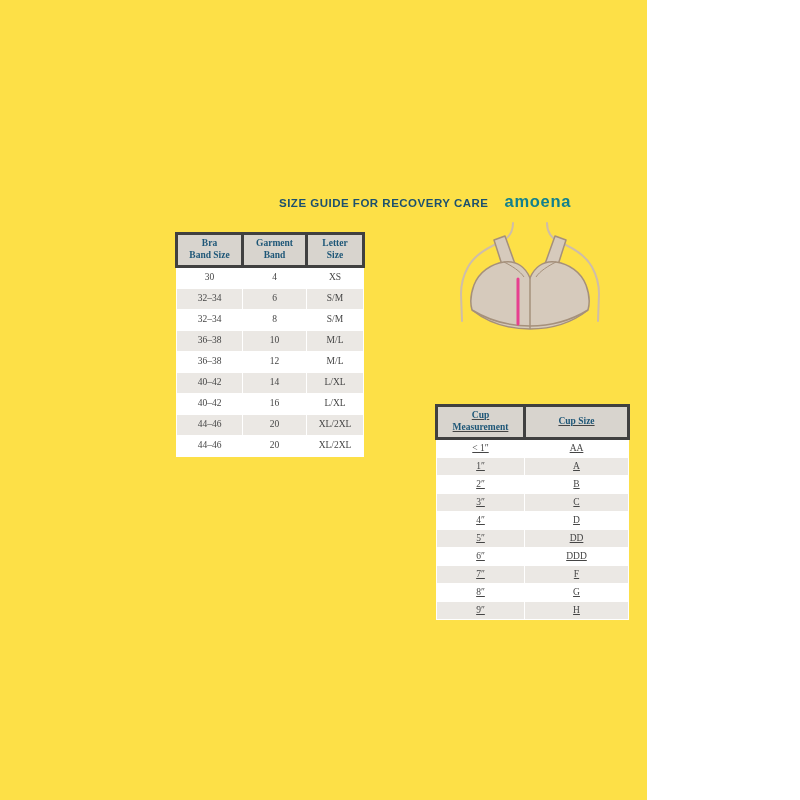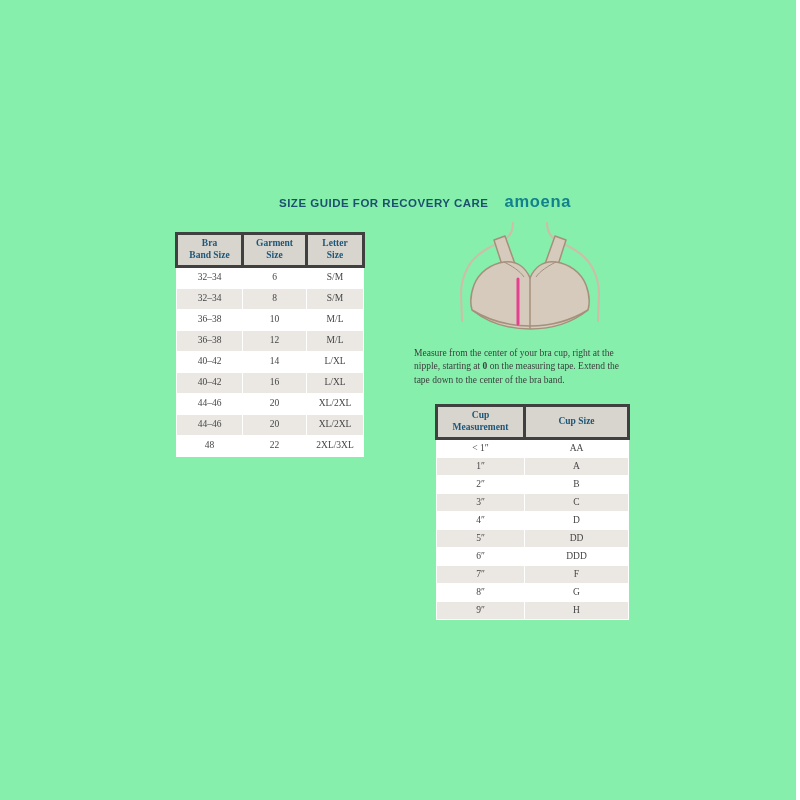--- a/index.html
+++ b/index.html
@@ -1,36 +1,36 @@
 <!DOCTYPE html>
 <html><head>
 <meta charset="utf-8">
 <style>
   html, body { margin: 0; padding: 0; background: #ffffff; }
   body { width: 800px; height: 800px; font-family: "Liberation Serif", serif; }
-  .canvas { position: relative; width: 796px; height: 800px; background: #86efac; overflow: hidden; }
+  .canvas { position: relative; width: 647px; height: 800px; background: #fde047; overflow: hidden; }
 
   .header { position: absolute; left: 279px; top: 192px; display: flex; align-items: baseline; gap: 16px; }
   .title  { font-family: "Liberation Sans", sans-serif; font-weight: bold; font-size: 11.5px;
             letter-spacing: 0.5px; color: #1c506e; }
   .brand  { font-family: "Liberation Sans", sans-serif; font-weight: bold; font-size: 16.5px;
             letter-spacing: 0.7px; color: #12808d; }
 
   .size-table { position: absolute; border-collapse: collapse; text-align: center;
                 font-size: 9.5px; color: #454545; }
   .size-table th { background: #d8d4ce; color: #1d5677; font-weight: bold; white-space: pre-line;
                    border: 3px solid #404040; padding: 3px 4px; line-height: 1.25; font-size: 9.5px; }
   .size-table td { border: 1px solid #ffffff; line-height: 1; }
   .size-table tbody tr:nth-child(even) { background: #ebe8e4; }
   .size-table tbody tr:nth-child(odd)  { background: #ffffff; }
 
   .band-table { left: 175px; top: 232px; }
   .band-table td { height: 18px; }
 
-  .cup-table { left: 435px; top: 404px; }
+  .cup-table { left: 435px; top: 404px; text-decoration: underline; }
   .cup-table td { height: 15px; }
 
   .illustration { position: absolute; left: 450px; top: 221px; width: 160px; height: 128px; }
 
   .instructions { position: absolute; left: 414px; top: 347px; width: 214px; margin: 0;
                   font-size: 9.5px; line-height: 1.42; color: #3d3d3d; }
   .instructions b { font-weight: bold; }
 </style>
 </head>
 <body>
@@ -46,26 +46,31 @@
     <colgroup>
       <col style="width:66px">
         <col style="width:64px">
         <col style="width:57px">
     </colgroup>
     <thead>
       <tr>
         <th>Bra
 Band Size</th>
         <th>Garment
-Size</th>
+Band</th>
         <th>Letter
 Size</th>
       </tr>
     </thead>
     <tbody>
+        <tr>
+          <td>30</td>
+          <td>4</td>
+          <td>XS</td>
+        </tr>
         <tr>
           <td>32–34</td>
           <td>6</td>
           <td>S/M</td>
         </tr>
         <tr>
           <td>32–34</td>
           <td>8</td>
           <td>S/M</td>
         </tr>
@@ -92,25 +97,20 @@
         <tr>
           <td>44–46</td>
           <td>20</td>
           <td>XL/2XL</td>
         </tr>
         <tr>
           <td>44–46</td>
           <td>20</td>
           <td>XL/2XL</td>
         </tr>
-        <tr>
-          <td>48</td>
-          <td>22</td>
-          <td>2XL/3XL</td>
-        </tr>
       </tbody>
   </table>
 
   <div class="illustration">
     <svg width="160" height="128" viewBox="0 0 160 128" xmlns="http://www.w3.org/2000/svg">
       <g fill="none" stroke="#cfbda9" stroke-width="2" stroke-linecap="round">
         <path d="M63 2 C63 11 59 17 51 21"></path>
         <path d="M97 2 C97 11 101 17 109 21"></path>
         <path d="M51 21 C36 27 24 35 18 46 C13 55 11 64 11 73 L12 100"></path>
         <path d="M109 21 C124 27 136 35 142 46 C147 55 149 64 149 73 L148 100"></path>
@@ -121,21 +121,20 @@
         <path d="M24 64 C29 51 41 43 54 41 C67 39 76 47 80 57 C84 47 93 39 106 41 C119 43 131 51 136 64 C139 72 140 82 138 89 C123 101 103 108 80 108 C57 108 37 101 22 89 C20 82 21 72 24 64 Z"></path>
         <path d="M80 57 C80 75 80 92 80 108" fill="none"></path>
         <path d="M22 89 C40 100 58 105 80 105 C102 105 120 100 138 89" fill="none"></path>
         <path d="M54 41 C62 45 70 50 74 56" fill="none" stroke-width="1"></path>
         <path d="M106 41 C98 45 90 50 86 56" fill="none" stroke-width="1"></path>
       </g>
       <path d="M68 58 L68 103" fill="none" stroke="#e73f8f" stroke-width="3" stroke-linecap="round"></path>
     </svg>
   </div>
 
-  <p class="instructions"><span>Measure from the center of your bra cup, right at the nipple, starting at </span><b>0</b><span> on the measuring tape. Extend the tape down to the center of the bra band.</span></p>
 
   <table class="size-table cup-table">
     <colgroup>
       <col style="width:88px">
         <col style="width:104px">
     </colgroup>
     <thead>
       <tr>
         <th>Cup
 Measurement</th>

